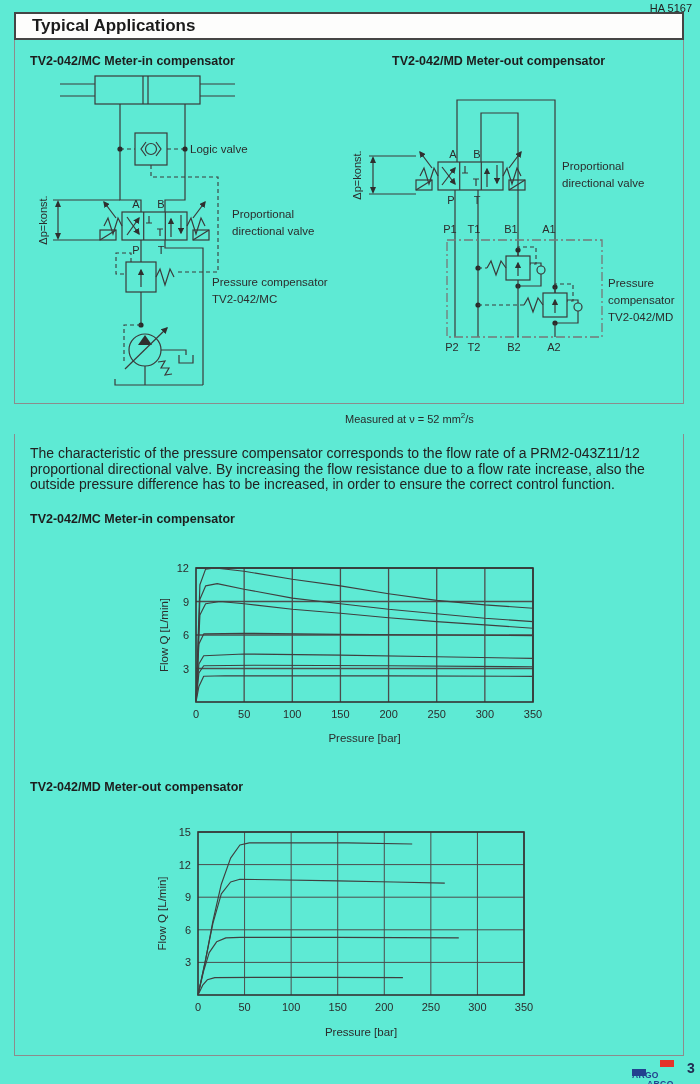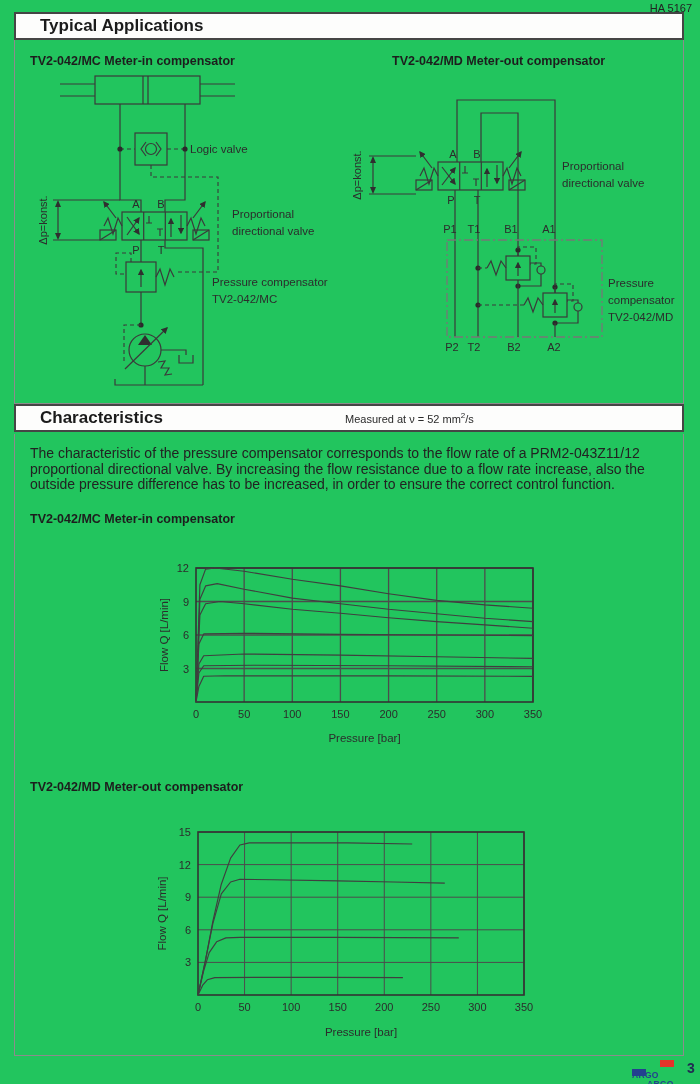--- a/index.html
+++ b/index.html
@@ -1,20 +1,20 @@
 <!DOCTYPE html>
 <html><head>
 <meta charset="utf-8">
 <style>
   html,body{margin:0;padding:0;background:#ffffff;}
   body{font-family:"Liberation Sans", sans-serif;color:#2b2b2b;}
-  #page{position:relative;width:700px;height:1084px;background:#22c55e;overflow:hidden;}
+  #page{position:relative;width:700px;height:1084px;background:#5eead4;overflow:hidden;}
   .doccode{position:absolute;top:2px;right:8px;font-size:11px;color:#222;}
   .titlebar{position:absolute;left:14px;width:670px;height:28px;border:2px solid #454545;background:#fdfdfc;box-sizing:border-box;}
-  .titlebar .t{font-size:17px;font-weight:bold;color:#1b1b1b;padding-left:24px;line-height:24px;display:inline-block;}
+  .titlebar .t{font-size:17px;font-weight:bold;color:#1b1b1b;padding-left:16px;line-height:24px;display:inline-block;}
   #bar1{top:12px;}
   #bar2{top:404px;}
   .contentbox{position:absolute;left:14px;width:670px;border:1px solid #8c8c8c;border-top:none;box-sizing:border-box;}
   #box1{top:40px;height:364px;}
   #box2{top:434px;height:622px;}
   .subtitle{position:absolute;font-size:12.5px;font-weight:bold;color:#1d1d1d;}
   .measured{position:absolute;left:345px;top:411px;font-size:11px;color:#2a2a2a;}
   .measured sup{font-size:8px;}
   .para{position:absolute;left:30px;top:446px;width:642px;font-size:14px;line-height:15.5px;color:#222;}
   .charttitle{position:absolute;left:30px;font-size:12.5px;font-weight:bold;color:#1d1d1d;}
@@ -214,23 +214,20 @@
     </g>
     <text class="port" x="102" y="271" text-anchor="middle">P2</text>
     <text class="port" x="124" y="271" text-anchor="middle">T2</text>
     <text class="port" x="164" y="271" text-anchor="middle">B2</text>
     <text class="port" x="204" y="271" text-anchor="middle">A2</text>
     <text class="dlabel" x="258" y="207">Pressure</text>
     <text class="dlabel" x="258" y="224">compensator</text>
     <text class="dlabel" x="258" y="241">TV2-042/MD</text>
   </svg>
 
-  <div id="bar2" class="titlebar">
-    <span class="t">Characteristics</span>
-  </div>
   <div class="measured"><span>Measured at ν = 52 mm</span><sup>2</sup><span>/s</span></div>
   <div id="box2" class="contentbox"></div>
 
   <div class="para">The characteristic of the pressure compensator corresponds to the flow rate of a PRM2-043Z11/12 proportional directional valve. By increasing the flow resistance due to a flow rate increase, also the outside pressure difference has to be increased, in order to ensure the correct control function.</div>
 
   <div class="charttitle" style="top:512px;">TV2-042/MC Meter-in compensator</div>
   <svg style="left:150px;top:545px;" width="420" height="205">
       <line x1="94.14285714285714" y1="23" x2="94.14285714285714" y2="157" stroke="#4c4c4c" stroke-width="1.3"></line>
       <line x1="142.28571428571428" y1="23" x2="142.28571428571428" y2="157" stroke="#4c4c4c" stroke-width="1.3"></line>
       <line x1="190.42857142857142" y1="23" x2="190.42857142857142" y2="157" stroke="#4c4c4c" stroke-width="1.3"></line>

